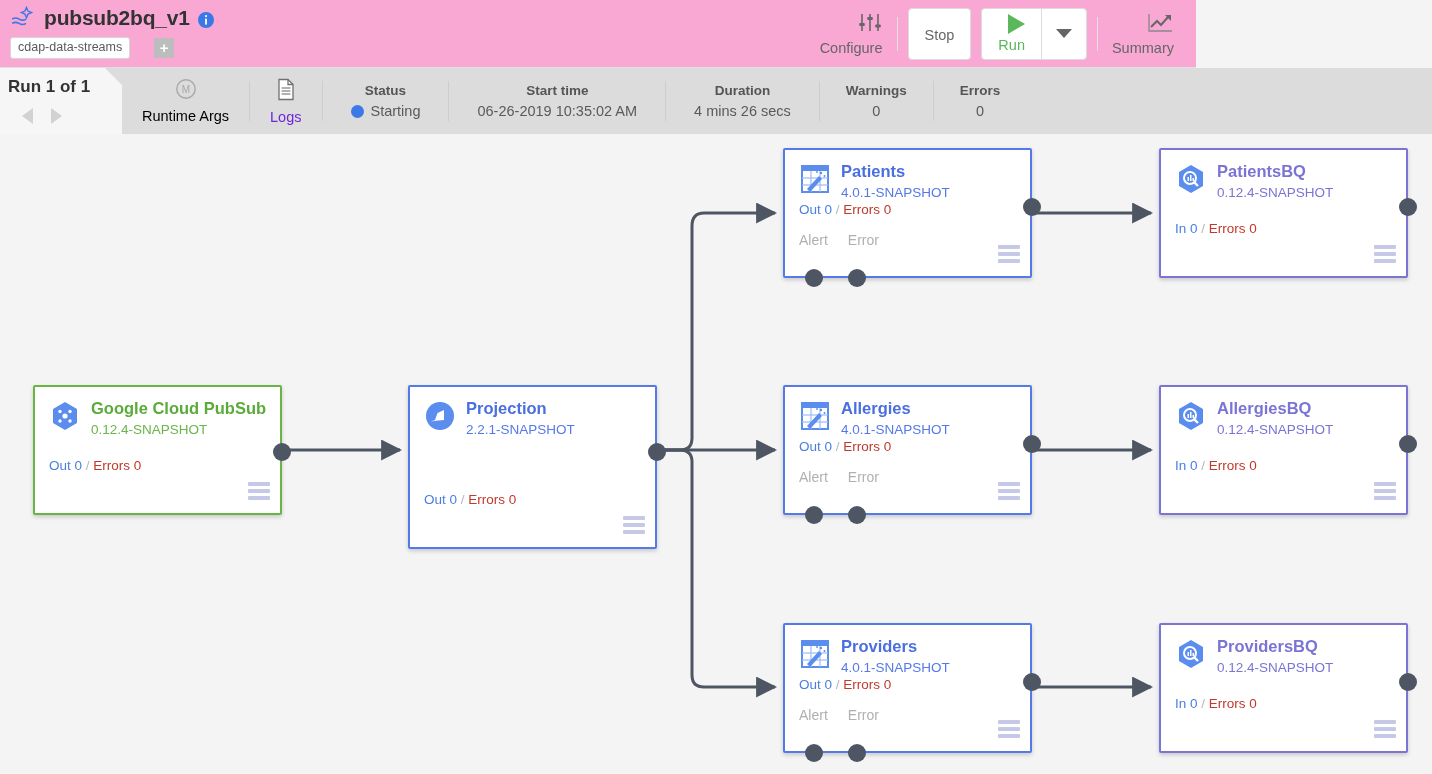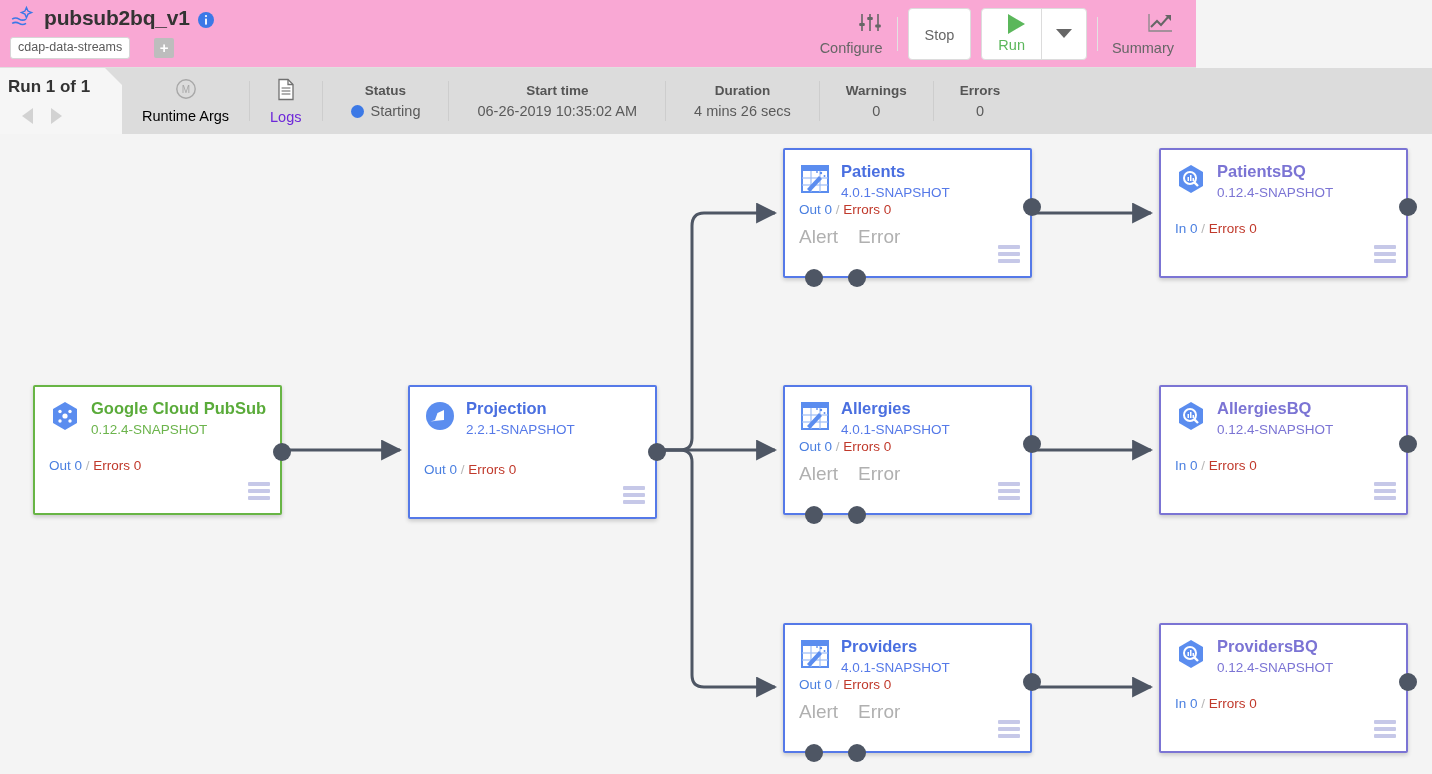--- a/index.html
+++ b/index.html
@@ -128,21 +128,21 @@
   .node.sink   .node-name { color:#7b74d4; }
   .node-ver { font-size: 13.5px; color:#5579e8; margin-top: 5px; }
   .node.source .node-ver { color:#6cb44c; }
   .node.sink   .node-ver { color:#7b74d4; }
 
   .node-metrics { position:absolute; left: 14px; bottom: 0; font-size: 13.5px; white-space: nowrap; }
   .m-out { color:#4a7fe0; }
   .m-slash { color:#b8b8b8; }
   .m-err { color:#c0392b; }
 
-  .portrow { position:absolute; left: 14px; display:flex; gap: 20px; font-size: 19px; color:#b0b0b0; }
+  .portrow { position:absolute; left: 14px; display:flex; gap: 20px; font-size: 14px; color:#b0b0b0; }
 
   .hamburger { position:absolute; right: 10px; bottom: 10px; width:22px; }
   .hamburger span { display:block; height:4px; background:#c6c8e8; margin-bottom:3px; border-radius:1px; }
 
   .port-dot {
     position:absolute; width: 18px; height:18px; border-radius:50%;
     background:#4e5664;
   }
 </style>
 </head>
@@ -355,21 +355,21 @@
         <span class="m-err">0</span>
       </div>
       <div class="hamburger">
           <span></span>
           <span></span>
           <span></span>
         </div>
       <div class="port-dot" style="right:-11px; top:56px;"></div>
     </div>
 
-    <div class="node" style="left:408px; top:251px; width:249px; height:134px;">
+    <div class="node" style="left:408px; top:251px; width:249px; height:164px;">
       <div class="node-head">
         <span class="node-icon">
           <svg width="32" height="32" viewBox="0 0 32 32">
             <circle cx="16" cy="16" r="14" fill="#5b8def"></circle>
             <path d="M11 20 L20 20 L20 10 L13.5 13 Z" fill="#ffffff"></path>
             <path d="M6.5 21.5 L20 20 L11 20 Z" fill="#e8eefc"></path>
           </svg>
         </span>
         <div class="node-titles">
           <div class="node-name">Projection</div>

